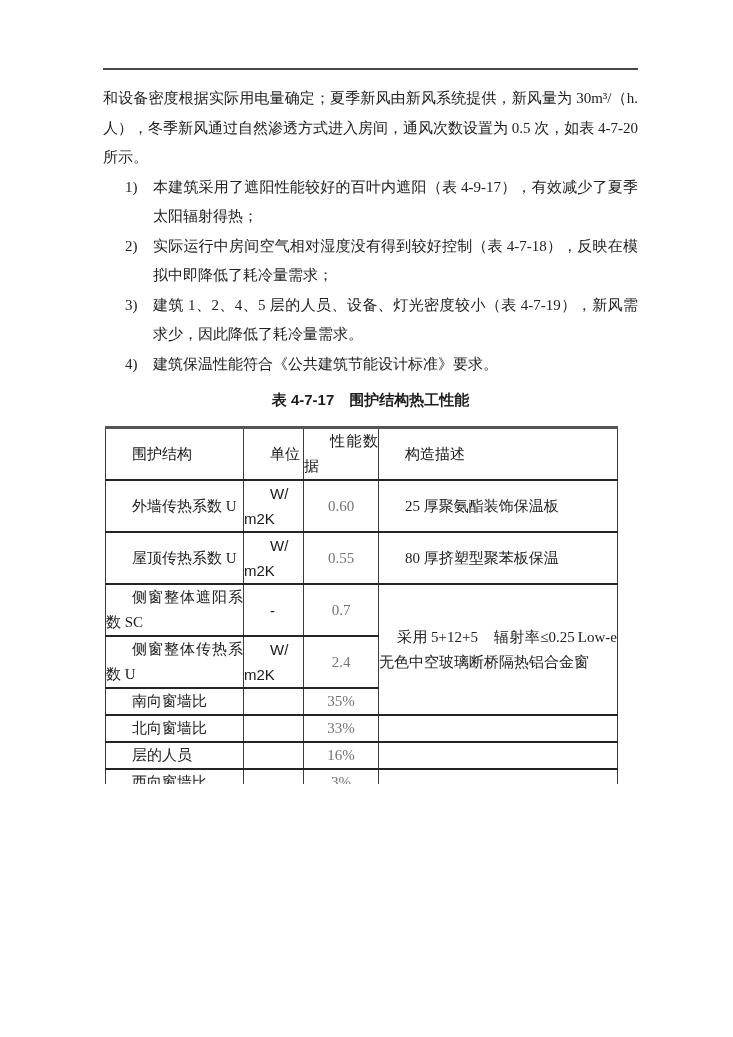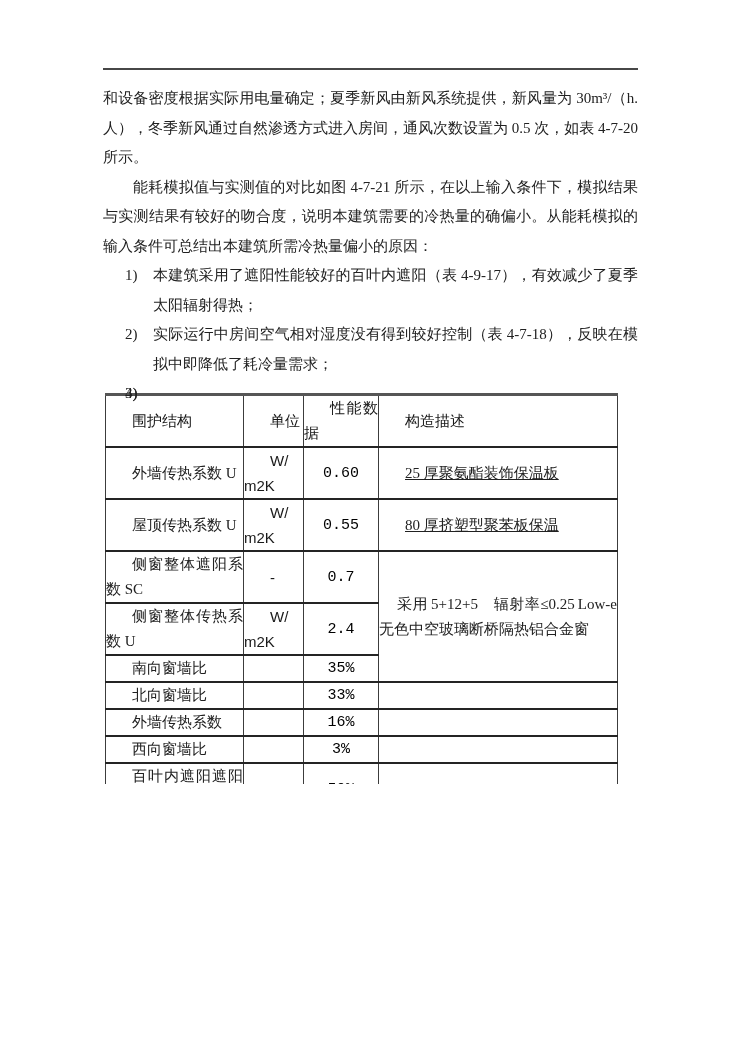--- a/index.html
+++ b/index.html
@@ -101,31 +101,30 @@
   .c2u {
     font-family: "Liberation Sans", "DejaVu Sans", sans-serif;
     font-size: 13.5px;
     text-align: left;
     text-indent: 26px;
     white-space: pre-line;
     padding: 1px 4px 1px 2px;
     color: #1a1a1a;
   }
   .c3v {
-    font-family: Liberation Mono, monospace;
+    font-family: Liberation Serif, serif;
     font-size: 13.5px;
     font-weight: bold;
     text-align: center;
-    color: #000000;
+    color: #737373;
   }
   .c4 {
     text-align: justify;
     text-indent: 26px;
     padding: 1px 4px 1px 3px;
-    text-decoration: underline;
   }
   .c4m {
     text-align: justify;
     text-indent: 18px;
     padding: 1px 4px 1px 3px;
     font-size: 14px;
     line-height: 29px;
     word-spacing: -1px;
     margin-left: 12px;
   }
@@ -148,39 +147,41 @@
   }
 </style>
 </head>
 <body>
 
 <div class="page">
   <div class="header-rule"></div>
 
   <div class="content">
     <p class="body-par">和设备密度根据实际用电量确定；夏季新风由新风系统提供，新风量为 30m³/（h.人），冬季新风通过自然渗透方式进入房间，通风次数设置为 0.5 次，如表 4-7-20 所示。</p>
-    <p class="body-par indented">能耗模拟值与实测值的对比如图 4-7-21 所示，在以上输入条件下，模拟结果与实测结果有较好的吻合度，说明本建筑需要的冷热量的确偏小。从能耗模拟的输入条件可总结出本建筑所需冷热量偏小的原因：</p>
 
     <div class="num-list">
       <div class="num-item">
         <span class="marker">1)</span>
         <span>本建筑采用了遮阳性能较好的百叶内遮阳（表 4-9-17），有效减少了夏季太阳辐射得热；</span>
       </div>
       <div class="num-item">
         <span class="marker">2)</span>
         <span>实际运行中房间空气相对湿度没有得到较好控制（表 4-7-18），反映在模拟中即降低了耗冷量需求；</span>
       </div>
       <div class="num-item">
         <span class="marker">3)</span>
+        <span>建筑 1、2、4、5 层的人员、设备、灯光密度较小（表 4-7-19），新风需求少，因此降低了耗冷量需求。</span>
       </div>
       <div class="num-item">
         <span class="marker">4)</span>
+        <span>建筑保温性能符合《公共建筑节能设计标准》要求。</span>
       </div>
     </div>
 
+    <p class="tbl-title">表 4-7-17　围护结构热工性能</p>
 
     <table class="env-table">
       <colgroup>
         <col style="width:138px">
         <col style="width:60px">
         <col style="width:75px">
         <col style="width:239px">
       </colgroup>
       <tbody>
         <tr class="hr-head">
@@ -220,21 +221,21 @@
           <td class="c2u"></td>
           <td class="c3v">35%</td>
         </tr>
         <tr class="hr-r5">
           <td class="c1">北向窗墙比</td>
           <td class="c2u"></td>
           <td class="c3v">33%</td>
           <td class="c4"></td>
         </tr>
         <tr class="hr-r6">
-          <td class="c1">外墙传热系数</td>
+          <td class="c1">层的人员</td>
           <td class="c2u"></td>
           <td class="c3v">16%</td>
           <td class="c4"></td>
         </tr>
         <tr class="hr-r7">
           <td class="c1">西向窗墙比</td>
           <td class="c2u"></td>
           <td class="c3v">3%</td>
           <td class="c4"></td>
         </tr>

